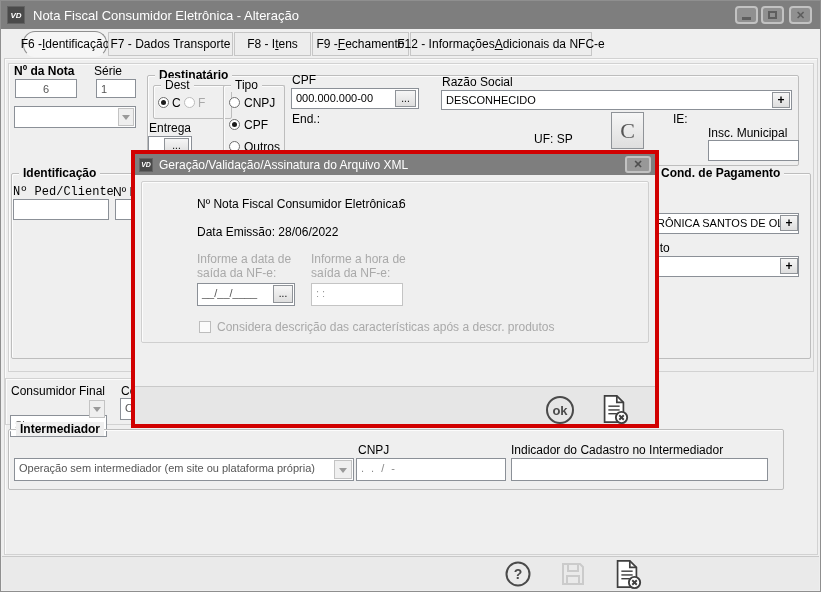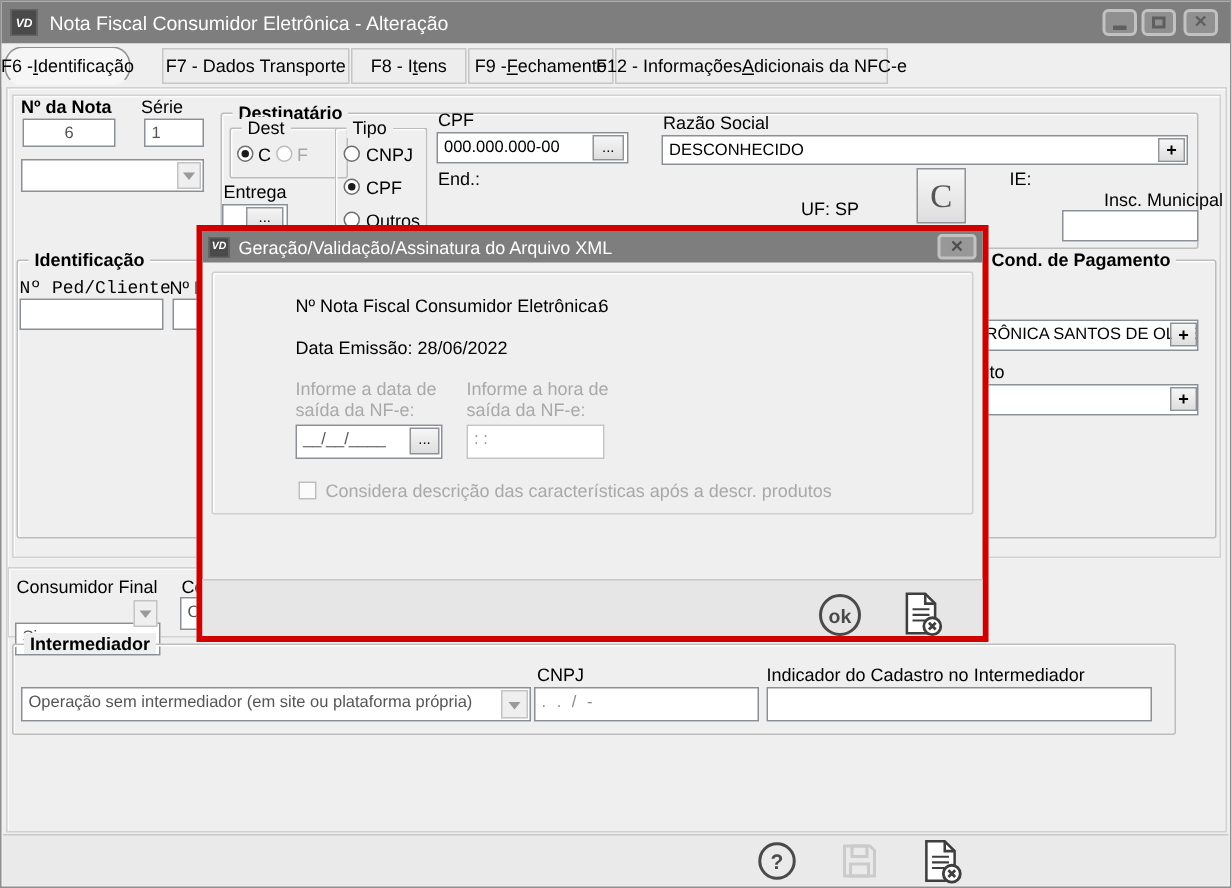--- a/index.html
+++ b/index.html
@@ -70,21 +70,21 @@
       <div class="glyph-min"></div>
     </div>
   <div class="winbtn" style="right:36px;">
       <div class="glyph-max"></div>
     </div>
   <div class="winbtn" style="right:8px;">
       <span class="glyph-x">✕</span>
     </div>
 
   <div class="tabstrip">
-    <div class="tab active" style="left:2px;width:84px;border-radius:12px;">
+    <div class="tab active" style="left:22px;width:84px;border-radius:12px;">
       <span>F6 - </span>
         <span class="k">I</span>
         <span>dentificação</span>
     </div>
     <div class="tab" style="left:107px;width:125px;">
       <span>F7 - Dados Transporte</span>
         <span class="k"></span>
         <span></span>
     </div>
     <div class="tab" style="left:233px;width:77px;">
@@ -147,21 +147,21 @@
 
   <div class="lbl" style="left:441px;top:75px;">Razão Social</div>
   <div class="fld" style="left:440px;top:89px;width:351px;height:20px;">DESCONHECIDO</div>
   <div class="btn" style="left:771px;top:91px;width:18px;height:16px;font-weight:bold;font-size:12px;">+</div>
 
   <div class="lbl" style="left:291px;top:112px;">End.:</div>
   <div class="lbl" style="left:291px;top:132px;margin-top:45px;">Cidade:</div>
   <div class="lbl" style="left:533px;top:132px;">UF: SP</div>
   <div class="btn" style="left:610px;top:111px;width:33px;height:37px;font-family:'Liberation Serif',serif;font-size:22px;color:#555;">C</div>
   <div class="lbl" style="left:672px;top:112px;">IE:</div>
-  <div class="lbl" style="left:707px;top:126px;margin-left:28px;">Insc. Municipal</div>
+  <div class="lbl" style="left:707px;top:126px;">Insc. Municipal</div>
   <div class="fld" style="left:707px;top:139px;width:91px;height:21px;"></div>
 
   <div class="gb" style="left:10px;top:172px;width:340px;height:186px;">
     <div class="gb-t b">Identificação</div>
   </div>
   <div class="lbl" style="left:12px;top:185px;font-family:Liberation Mono, monospace;">Nº Ped/Cliente</div>
   <div class="fld" style="left:12px;top:198px;width:96px;height:21px;"></div>
   <div class="lbl" style="left:112px;top:185px;">Nº P</div>
   <div class="fld" style="left:114px;top:198px;width:90px;height:21px;"></div>
 

